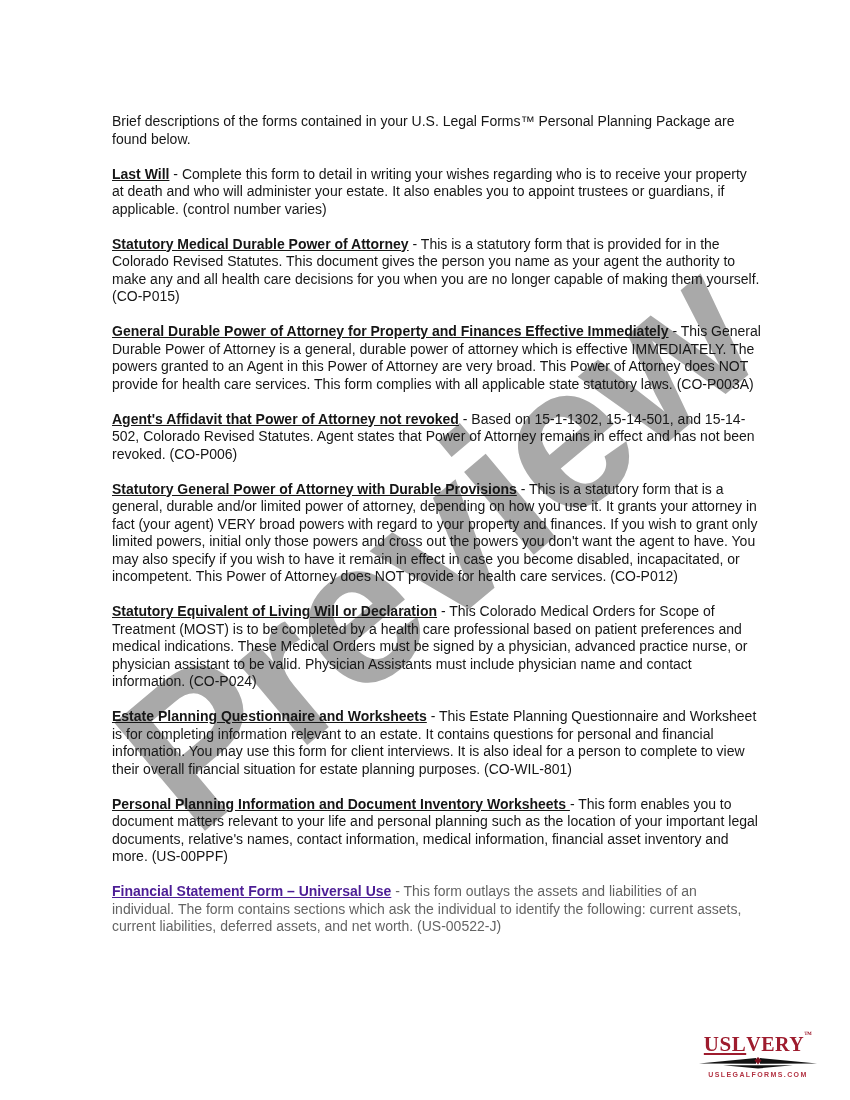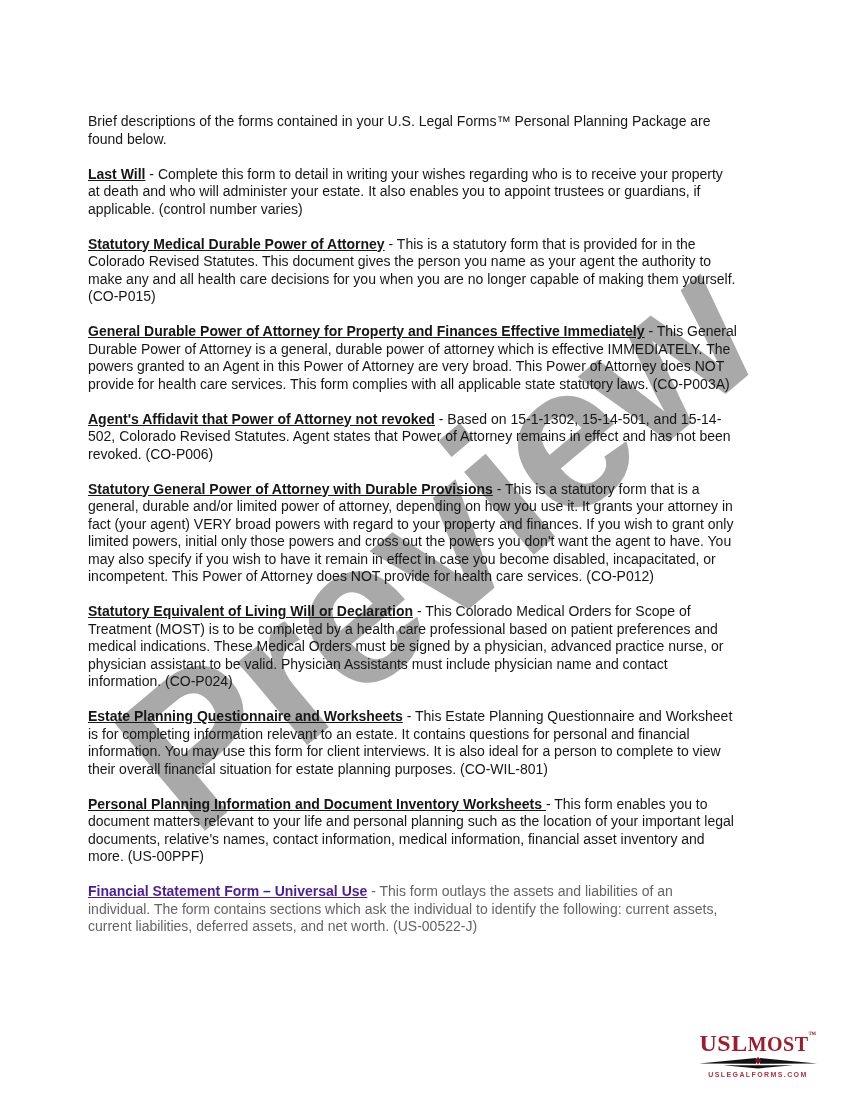--- a/index.html
+++ b/index.html
@@ -24,21 +24,21 @@
     font-weight: 700;
     letter-spacing: -4px;
     color: #a9a9a9;
     white-space: nowrap;
     z-index: 0;
     user-select: none;
   }
   
   .page-text {
     position: absolute;
-    left: 88px;
+    left: 112px;
     top: 113px;
     width: 650px;
     z-index: 1;
     font-size: 14px;
     line-height: 17.5px;
     color: #161616;
   }
   .page-text p {
     margin: 0 0 17.5px 0;
   }
@@ -64,21 +64,21 @@
     text-align: center;
     z-index: 1;
   }
   .logo-word {
     font-family: "Liberation Serif", serif;
     font-weight: 700;
     color: #9e1c2e;
     line-height: 26px;
     white-space: nowrap;
   }
-  .logo-word .big   { font-size: 24px; letter-spacing: 0.5px; }
+  .logo-word .big   { font-size: 21px; letter-spacing: 0.5px; text-decoration: underline; }
   .logo-word .small { font-size: 20px; letter-spacing: 0.5px; }
   .logo-word .tm    { font-size: 8px; vertical-align: 14px; color: #9e1c2e; }
   .logo-eagle { margin-top: -2px; line-height: 0; }
   .logo-url {
     margin-top: 1px;
     font-size: 7px;
     font-weight: 700;
     letter-spacing: 1.4px;
     color: #b23343;
     white-space: nowrap;
@@ -106,21 +106,21 @@
 
   <p><span class="sec-title">Estate Planning Questionnaire and Worksheets</span><span class="sec-sep"> - </span><span class="sec-desc">This Estate Planning Questionnaire and Worksheet is for completing information relevant to an estate. It contains questions for personal and financial information. You may use this form for client interviews. It is also ideal for a person to complete to view their overall financial situation for estate planning purposes. </span><span class="sec-code">(CO-WIL-801)</span></p>
 
   <p><span class="sec-title">Personal Planning Information and Document Inventory Worksheets </span><span class="sec-sep"> - </span><span class="sec-desc">This form enables you to document matters relevant to your life and personal planning such as the location of your important legal documents, relative's names, contact information, medical information, financial asset inventory and more. </span><span class="sec-code">(US-00PPF)</span></p>
 
   <p class="muted"><span class="sec-title">Financial Statement Form – Universal Use</span><span class="sec-sep"> - </span><span class="sec-desc">This form outlays the assets and liabilities of an individual. The form contains sections which ask the individual to identify the following: current assets, current liabilities, deferred assets, and net worth. </span><span class="sec-code">(US-00522-J)</span></p>
 </div>
 </div>
 
 <div class="footer-logo">
-  <div class="logo-word"><span class="big">USL</span><span class="small">MOST</span><span class="tm">™</span></div>
+  <div class="logo-word"><span class="big">USL</span><span class="small">VERY</span><span class="tm">™</span></div>
   <div class="logo-eagle">
     <svg width="118" height="13" viewBox="0 0 118 13" xmlns="http://www.w3.org/2000/svg">
       <polygon points="57,1 0,6.5 57,6.8" fill="#111111"></polygon>
       <polygon points="61,1 118,6.5 61,6.8" fill="#111111"></polygon>
       <polygon points="59,0 62.5,3.5 59,7.5 55.5,3.5" fill="#7a0f1e"></polygon>
       <polygon points="24,8.2 94,8.2 59,11.5" fill="#111111"></polygon>
     </svg>
   </div>
   <div class="logo-url">USLEGALFORMS.COM</div>
 </div>

